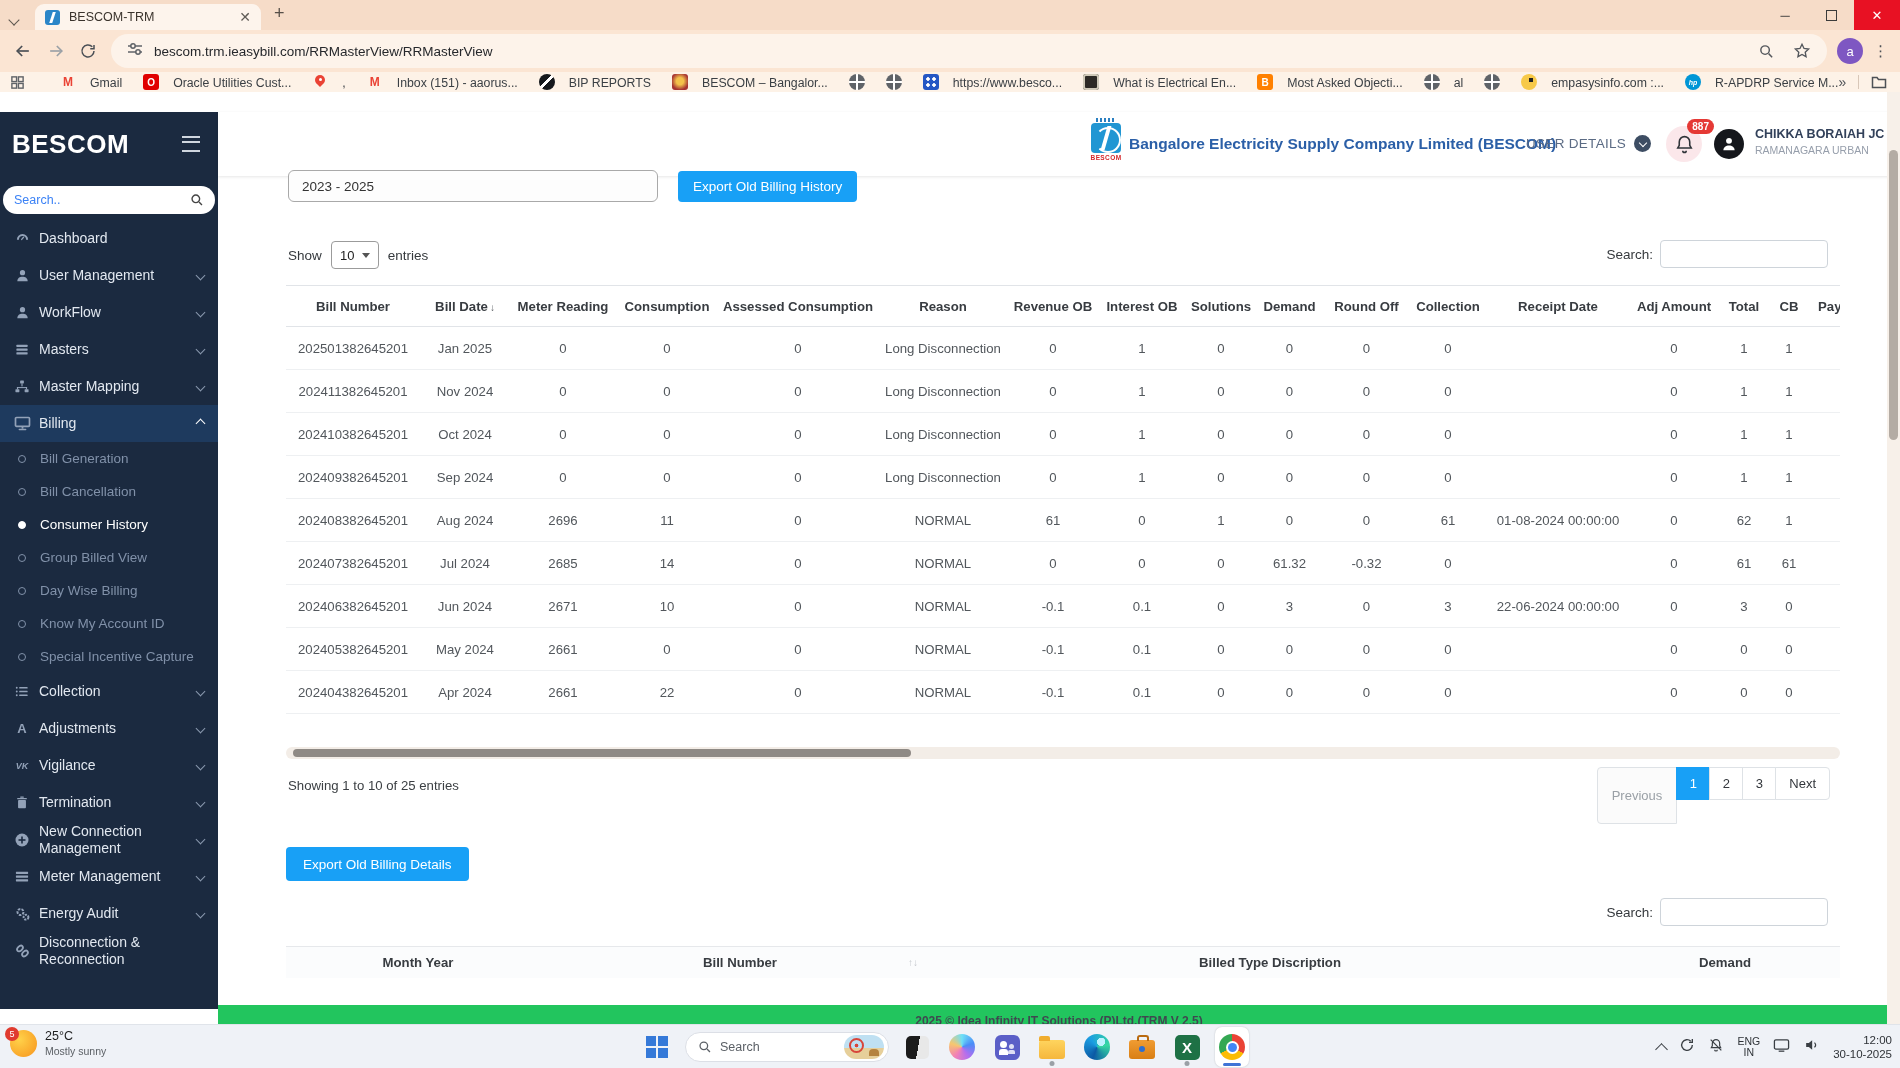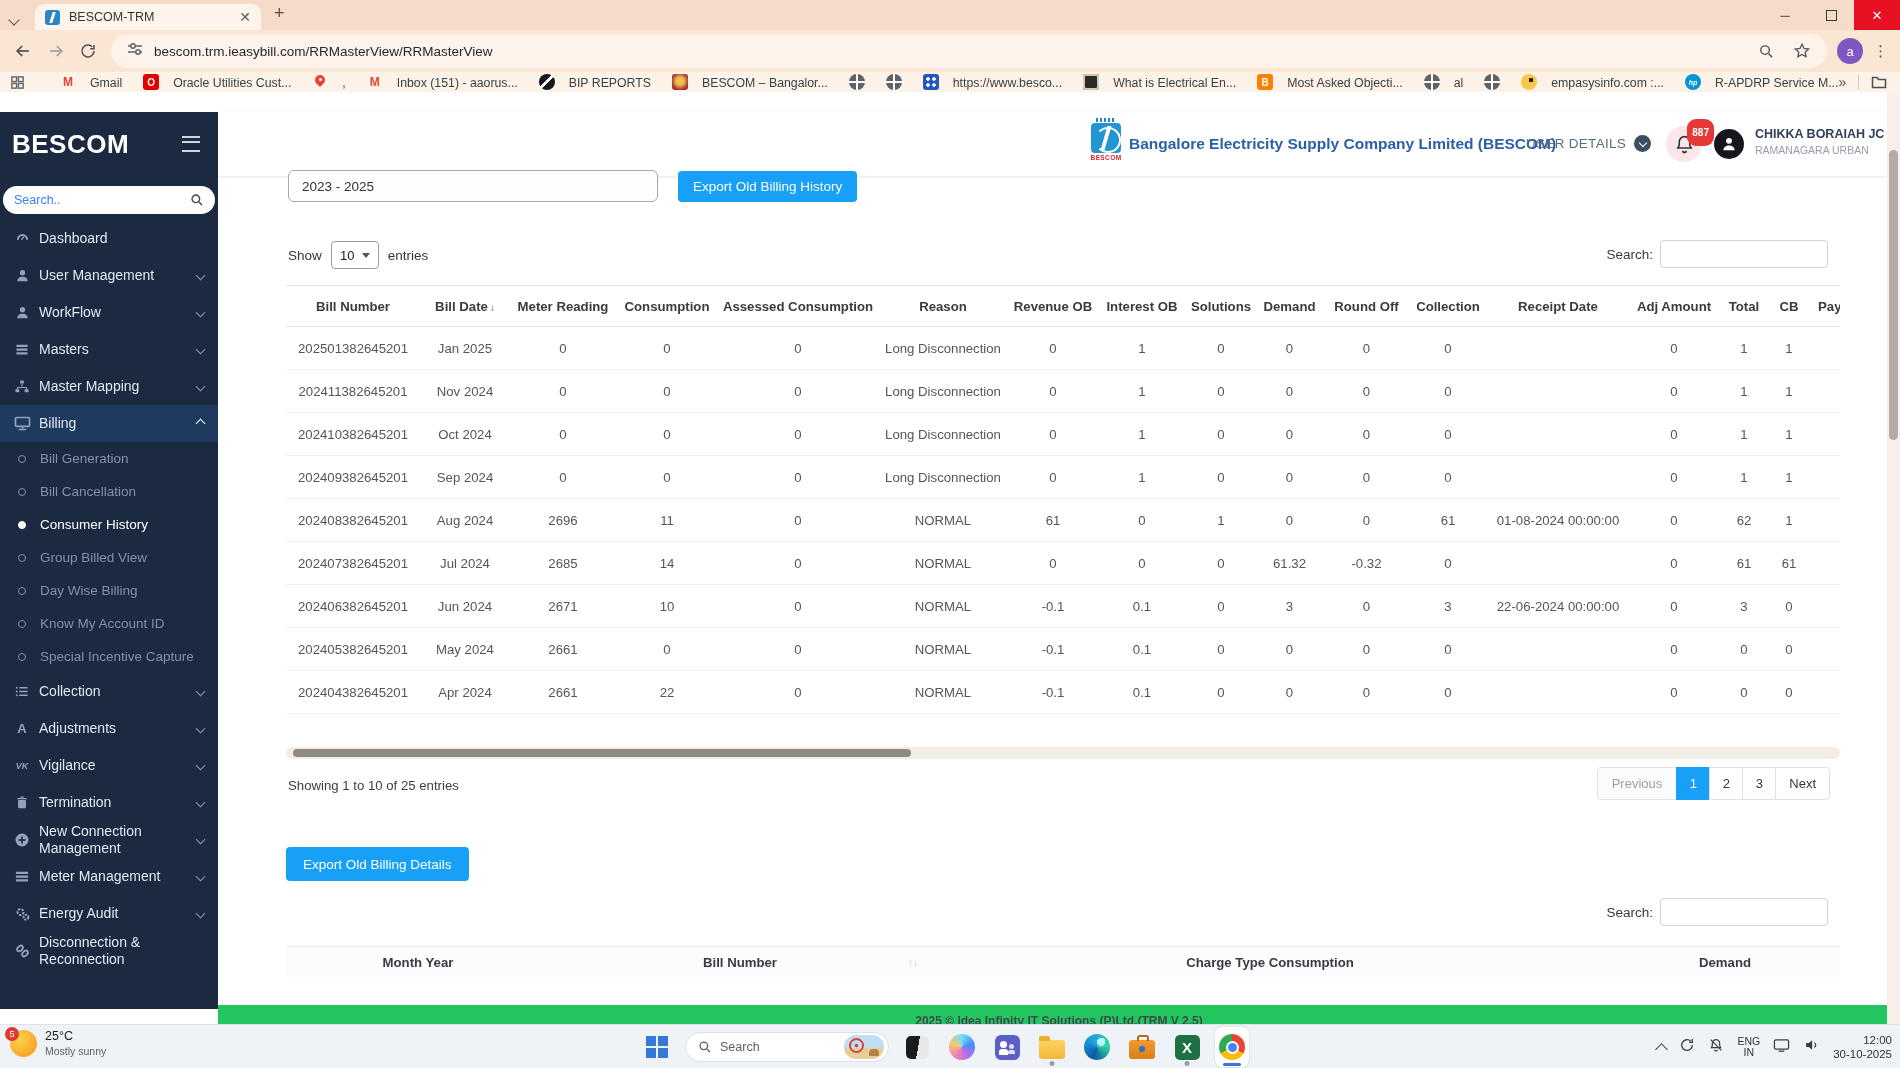--- a/index.html
+++ b/index.html
@@ -79,21 +79,21 @@
   .logo-kn{width:20px;height:4px;background:repeating-linear-gradient(90deg,#2a7fc1 0 2px,#0000 2px 4px)}
   .logo-sq{width:30px;height:30px;background:#2196d3;border-radius:4px;position:relative;overflow:hidden}
   .logo-sq::before{content:"";position:absolute;left:4px;top:4px;width:22px;height:22px;border:2.5px solid #fff;border-radius:50%;border-left-color:transparent}
   .logo-sq::after{content:"";position:absolute;left:13px;top:3px;width:4px;height:24px;background:#fff;transform:skewX(-16deg)}
   .logo-cap{font-size:6.5px;font-weight:bold;color:#d5272b;letter-spacing:.4px}
   .company{position:absolute;left:911px;top:23px;font-size:15.5px;font-weight:bold;color:#2b5fa7;white-space:nowrap}
   .userdetails{position:absolute;left:1308px;top:23px;display:flex;align-items:center;gap:8px;font-size:13.5px;color:#5b6b84;letter-spacing:.3px}
   .ud-circ{width:17px;height:17px;border-radius:50%;background:#3d4d63;display:flex;align-items:center;justify-content:center}
   .ud-circ .chev{width:5px;height:5px;border-color:#fff;margin-top:-2px}
   .bellwrap{position:absolute;left:1448px;top:14px;width:36px;height:36px;border-radius:50%;background:#fbe7ea;display:flex;align-items:center;justify-content:center}
-  .badge{position:absolute;top:-7px;right:-12px;background:#e53935;color:#fff;font-size:10px;font-weight:bold;padding:8px 5px;border-radius:9px}
+  .badge{position:absolute;top:-7px;right:-12px;background:#e53935;color:#fff;font-size:10px;font-weight:bold;padding:2px 5px;border-radius:9px}
   .avatar{position:absolute;left:1496px;top:17px;width:30px;height:30px;border-radius:50%;background:#15171c;display:flex;align-items:center;justify-content:center}
   .names{position:absolute;left:1537px;top:15px;width:140px}
   .uname{font-size:12.5px;font-weight:bold;color:#32415a;white-space:nowrap}
   .uregion{font-size:10.5px;color:#969eab;margin-top:3px;white-space:nowrap}
 
   
   .yearsel{position:absolute;left:288px;top:78px;width:370px;height:32px;border:1px solid #a9a9a9;border-radius:6px;background:#fdfdfd;box-sizing:border-box;font-size:13.5px;color:#333;display:flex;align-items:center;padding-left:13px}
   .btn{background:#18a0f6;color:#fff;font-size:13.5px;border:none;border-radius:4px;display:flex;align-items:center;justify-content:center;white-space:nowrap}
   .btn-hist{position:absolute;left:678px;top:79px;height:31px;padding:0 15px}
   .btn-det{position:absolute;left:286px;top:755px;height:34px;padding:0 17px}
@@ -110,21 +110,21 @@
   .t1 th{height:40px;font-size:13.2px;font-weight:bold;color:#383c41;border-top:1px solid #e1e4e8;border-bottom:1px solid #e1e4e8;text-align:center;padding:0 3px;white-space:nowrap;overflow:hidden}
   .t1 td{height:42px;font-size:13.2px;color:#52575c;text-align:center;border-bottom:1px solid #eef0f2;padding:0 3px;white-space:nowrap;overflow:hidden}
   .sortarrow{font-size:10px;color:#5a5e63;margin-left:2px}
 
   .hscroll{position:absolute;left:286px;top:655px;width:1554px;height:12px;background:#f3ede7;border-radius:6px}
   .hthumb{position:absolute;left:7px;top:2px;width:618px;height:8px;background:#8f8a85;border-radius:4px}
 
   .showing{position:absolute;left:288px;top:686px;font-size:13.2px;color:#3c4044}
   .pagination{position:absolute;right:70px;top:675px;display:flex;font-size:13px}
   .pg{height:31px;border:1px solid #dee2e6;background:#fff;color:#33373c;display:flex;align-items:center;justify-content:center;margin-left:-1px}
-  .pg.prev{color:#9aa0a6;background:#fbfbfb;border-radius:4px 0 0 4px;padding:0 14px;margin-left:0}
+  .pg.prev{color:#9aa0a6;background:#fbfbfb;border-radius:4px 0 0 4px;padding:12px 14px;margin-left:0}
   .pg.num{width:32px}
   .pg.active{background:#18a0f6;border-color:#18a0f6;color:#fff}
   .pg.next{border-radius:0 4px 4px 0;padding:0 13px}
 
   
   .t2head{position:absolute;left:286px;top:854px;width:1554px;height:31px;display:grid;grid-template-columns:264px 380px 680px 230px;align-items:center;background:#fbfcfd;border-top:1px solid #e6e8eb;font-weight:bold;font-size:13.2px;color:#383c41;text-align:center}
   .t2cell{position:relative}
   .sort2{position:absolute;right:12px;top:2px;color:#c3c7cc;font-size:10px;font-weight:normal}
 
   .footer{position:absolute;left:218px;top:913px;width:1682px;height:32px;background:#22c55e;display:flex;align-items:center;justify-content:center;font-size:12px;font-weight:bold;color:#3f4850}
@@ -794,21 +794,21 @@
     <button class="btn btn-det">Export Old Billing Details</button>
 
     <div class="searchrow s2">
       <span>Search:</span>
       <input class="searchinput" style="">
     </div>
 
     <div class="t2head" id="t2head">
         <div class="t2cell">Month Year</div>
         <div class="t2cell">Bill Number<span class="sort2">↑↓</span></div>
-        <div class="t2cell">Charge Type Consumption</div>
+        <div class="t2cell">Billed Type Discription</div>
         <div class="t2cell">Demand</div>
       </div>
 
     <div class="footer">2025 © Idea Infinity IT Solutions (P)Ltd.(TRM V 2.5)</div>
 
     <div class="vscroll">
         <span class="vthumb"></span>
       </div>
   </div>
 

